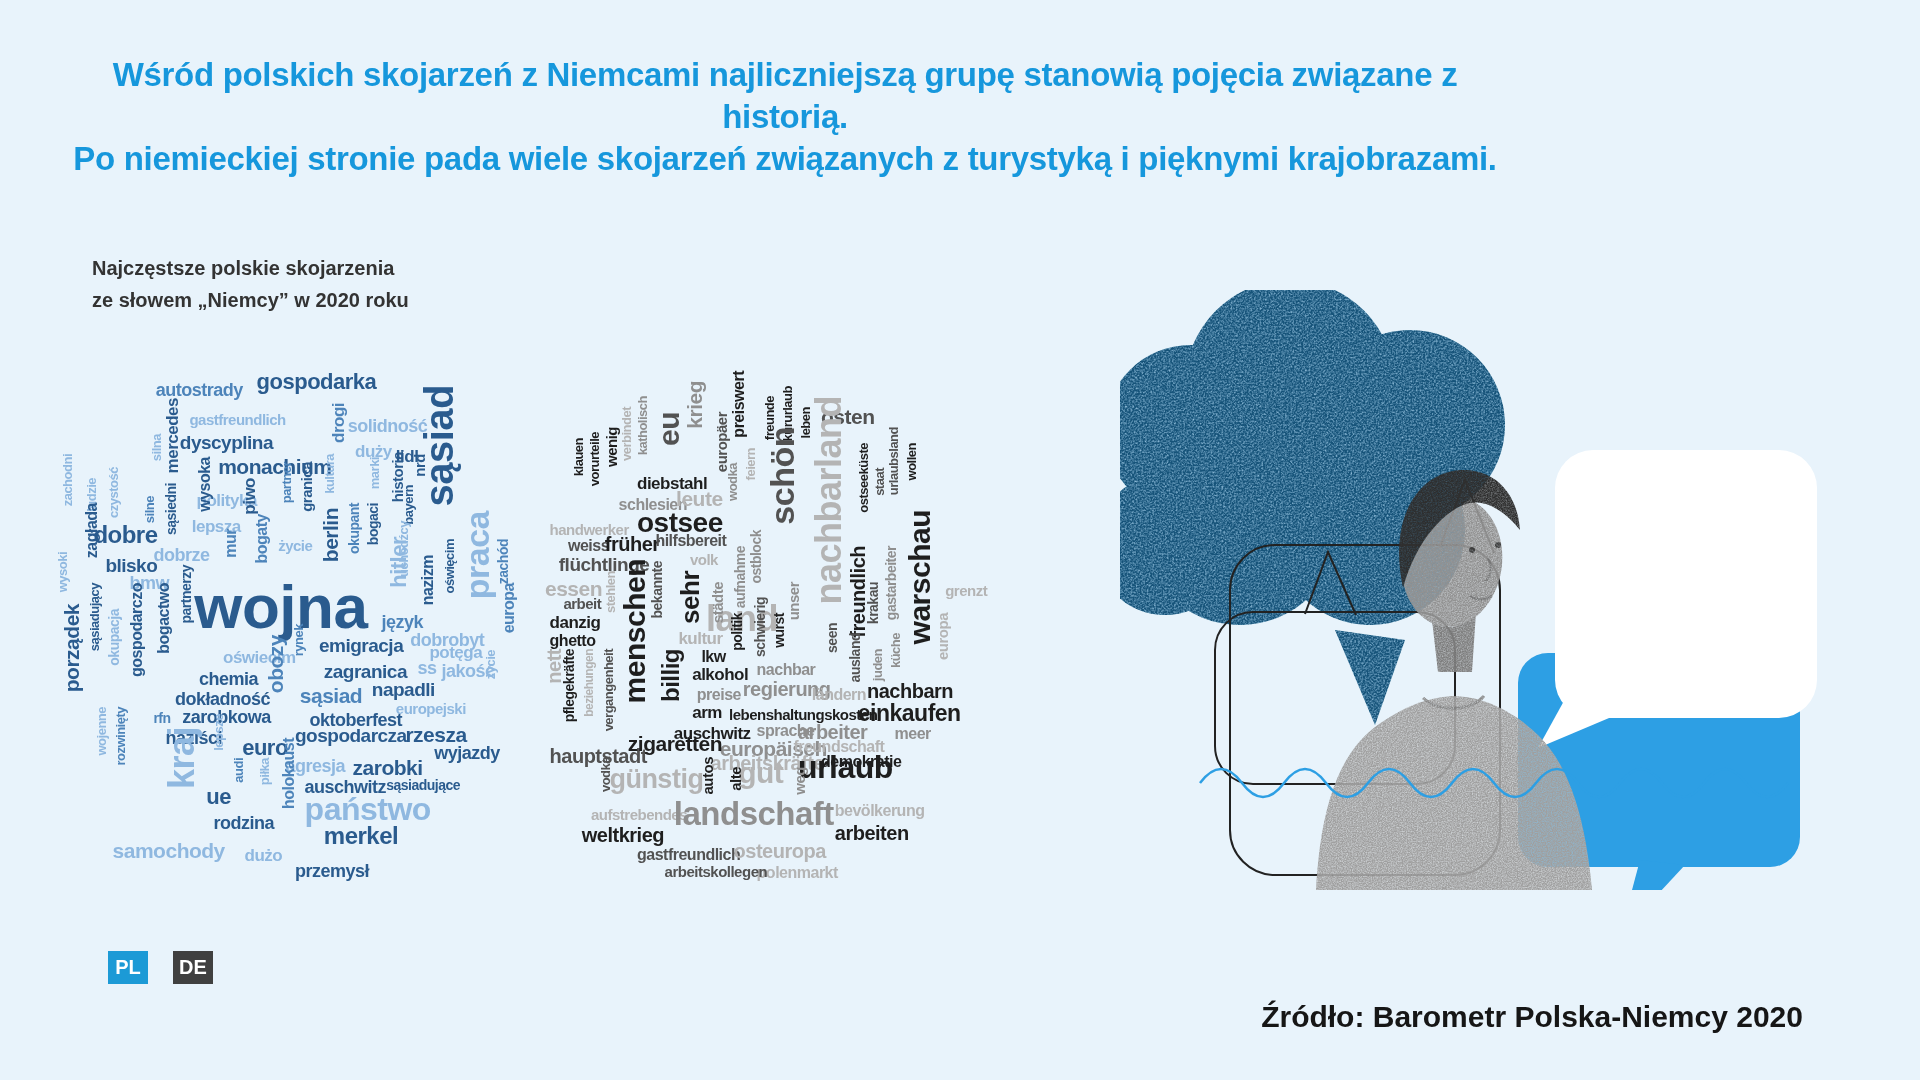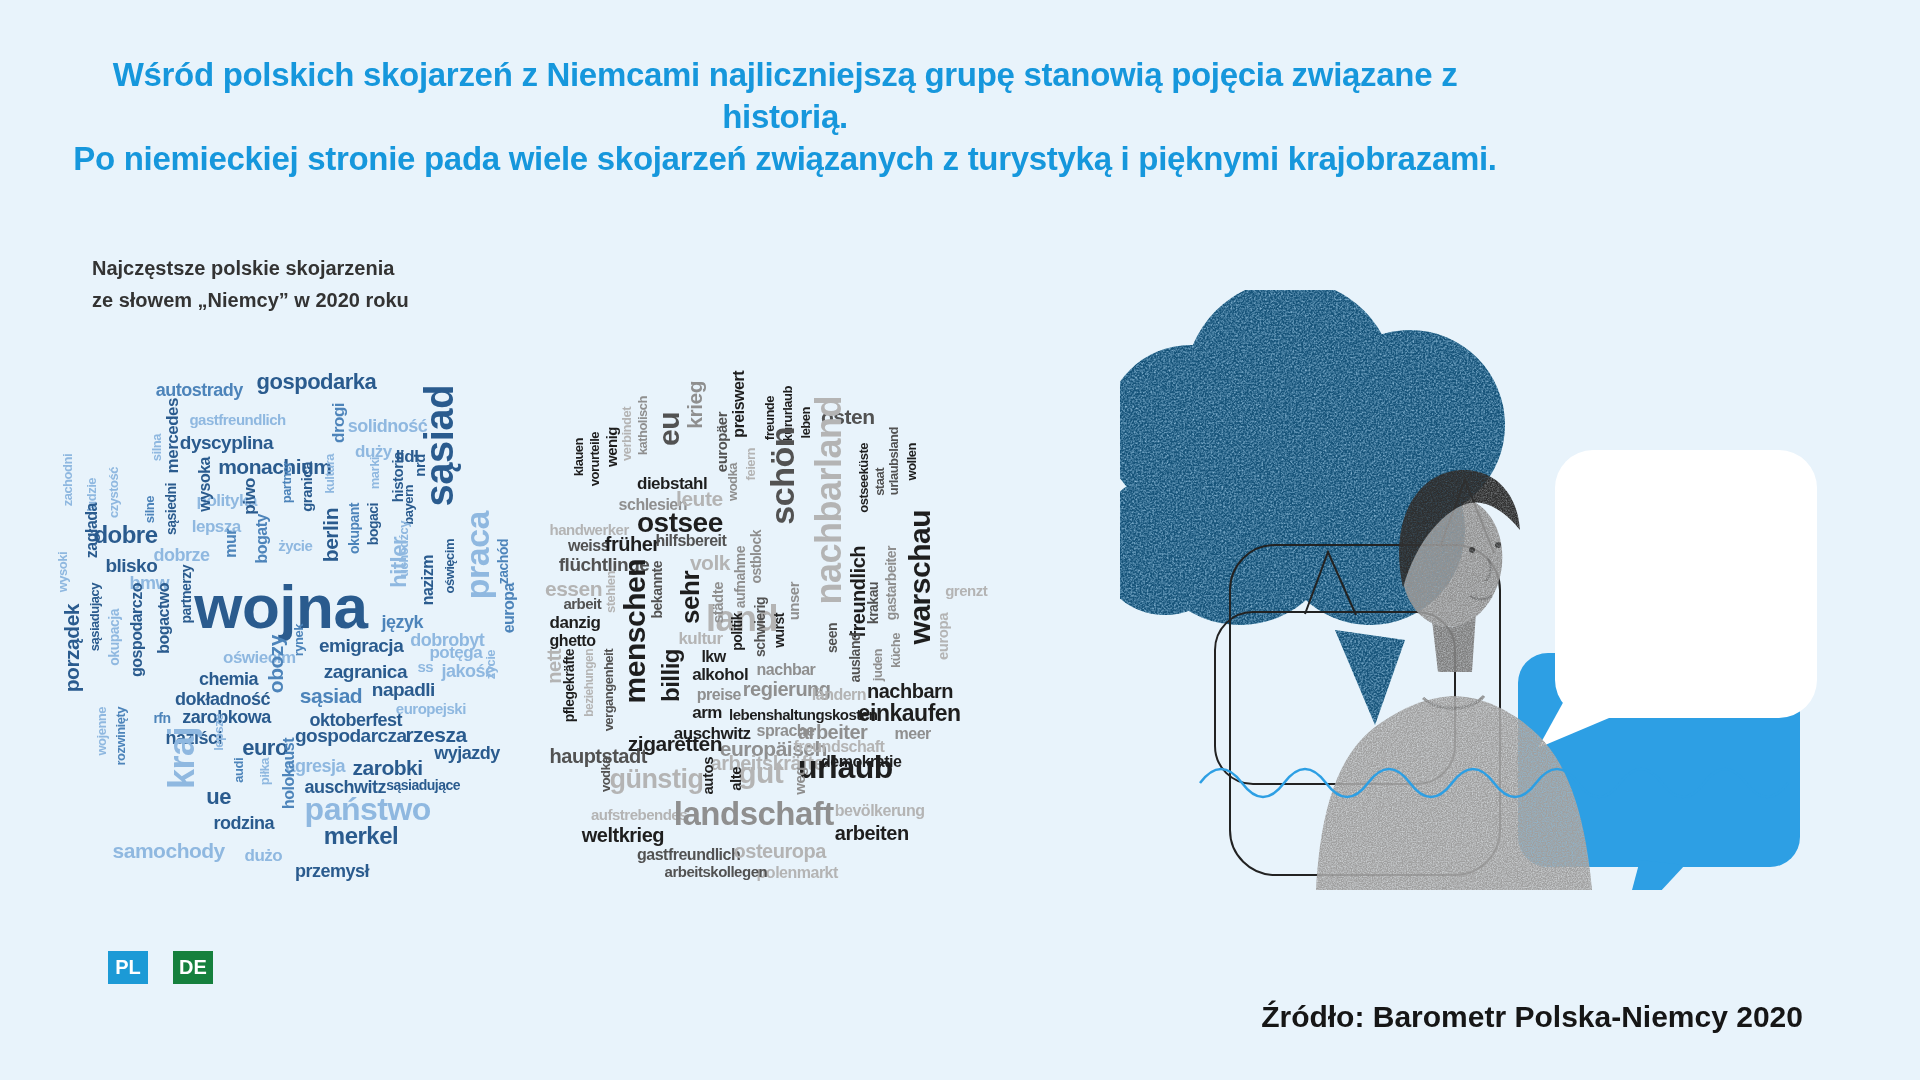--- a/index.html
+++ b/index.html
@@ -52,21 +52,21 @@
       <span class="wc-word" style="left: 15.5%; top: 39.5%; font-size: 18px; color: rgb(143, 184, 224);">bmw</span>
       <span class="wc-word" style="left: 29.5%; top: 23.5%; font-size: 17px; color: rgb(143, 184, 224);">polityka</span>
       <span class="wc-word" style="left: 28.5%; top: 28.5%; font-size: 17px; color: rgb(143, 184, 224);">lepsza</span>
       <span class="wc-word" style="left: 46.5%; top: 32.5%; font-size: 15px; color: rgb(143, 184, 224);">życie</span>
       <span class="wc-word" style="left: 29%; top: 40%; font-size: 62px; color: rgb(42, 91, 142);">wojna</span>
       <span class="wc-word" style="left: 68%; top: 47%; font-size: 18px; color: rgb(77, 132, 186);">język</span>
       <span class="wc-word" style="left: 78%; top: 53%; font-size: 17px; color: rgb(143, 184, 224);">potęga</span>
       <span class="wc-word" style="left: 55%; top: 51.5%; font-size: 19px; color: rgb(42, 91, 142);">emigracja</span>
       <span class="wc-word" style="left: 74%; top: 50.5%; font-size: 18px; color: rgb(143, 184, 224);">dobrobyt</span>
       <span class="wc-word" style="left: 56%; top: 56.5%; font-size: 19px; color: rgb(42, 91, 142);">zagranica</span>
-      <span class="wc-word" style="left: 75.5%; top: 56%; font-size: 15px; color: rgb(143, 184, 224);">ss</span>
+      <span class="wc-word" style="left: 75.5%; top: 56%; font-size: 18px; color: rgb(143, 184, 224);">ss</span>
       <span class="wc-word" style="left: 80.5%; top: 56.5%; font-size: 18px; color: rgb(143, 184, 224);">jakość</span>
       <span class="wc-word" style="left: 66%; top: 60%; font-size: 19px; color: rgb(42, 91, 142);">napadli</span>
       <span class="wc-word" style="left: 51%; top: 61%; font-size: 21px; color: rgb(77, 132, 186);">sąsiad</span>
       <span class="wc-word" style="left: 35%; top: 54%; font-size: 17px; color: rgb(143, 184, 224);">oświecim</span>
       <span class="wc-word" style="left: 30%; top: 58%; font-size: 18px; color: rgb(42, 91, 142);">chemia</span>
       <span class="wc-word" style="left: 25%; top: 62%; font-size: 18px; color: rgb(42, 91, 142);">dokładność</span>
       <span class="wc-word" style="left: 20.5%; top: 66%; font-size: 14px; color: rgb(77, 132, 186);">rfn</span>
       <span class="wc-word" style="left: 26.5%; top: 65.5%; font-size: 18px; color: rgb(42, 91, 142);">zarobkowa</span>
       <span class="wc-word" style="left: 23%; top: 69.5%; font-size: 18px; color: rgb(42, 91, 142);">naziści</span>
       <span class="wc-word" style="left: 53%; top: 66%; font-size: 18px; color: rgb(42, 91, 142);">oktoberfest</span>
@@ -138,21 +138,21 @@
   <div id="cloud-de" class="wordcloud">
       <span class="wc-word" style="left: 60%; top: 7.5%; font-size: 21px; color: rgb(82, 82, 82);">osten</span>
       <span class="wc-word" style="left: 20%; top: 21%; font-size: 17px; color: rgb(30, 30, 30);">diebstahl</span>
       <span class="wc-word" style="left: 16%; top: 25%; font-size: 16px; color: rgb(143, 143, 143);">schlesien</span>
       <span class="wc-word" style="left: 28.5%; top: 23.5%; font-size: 21px; color: rgb(180, 180, 180);">leute</span>
       <span class="wc-word" style="left: 20%; top: 27.5%; font-size: 28px; color: rgb(30, 30, 30);">ostsee</span>
       <span class="wc-word" style="left: 1%; top: 30%; font-size: 15px; color: rgb(180, 180, 180);">handwerker</span>
       <span class="wc-word" style="left: 5%; top: 33%; font-size: 16px; color: rgb(82, 82, 82);">weiss</span>
       <span class="wc-word" style="left: 13%; top: 32.5%; font-size: 20px; color: rgb(30, 30, 30);">früher</span>
       <span class="wc-word" style="left: 24%; top: 32%; font-size: 16px; color: rgb(82, 82, 82);">hilfsbereit</span>
-      <span class="wc-word" style="left: 31.5%; top: 36%; font-size: 21px; color: rgb(180, 180, 180);">volk</span>
+      <span class="wc-word" style="left: 31.5%; top: 36%; font-size: 15px; color: rgb(180, 180, 180);">volk</span>
       <span class="wc-word" style="left: 3%; top: 36.5%; font-size: 19px; color: rgb(82, 82, 82);">flüchtlinge</span>
       <span class="wc-word" style="left: 0%; top: 41%; font-size: 21px; color: rgb(180, 180, 180);">essen</span>
       <span class="wc-word" style="left: 4%; top: 44.5%; font-size: 15px; color: rgb(82, 82, 82);">arbeit</span>
       <span class="wc-word" style="left: 1%; top: 48%; font-size: 17px; color: rgb(30, 30, 30);">danzig</span>
       <span class="wc-word" style="left: 1%; top: 51.5%; font-size: 16px; color: rgb(30, 30, 30);">ghetto</span>
       <span class="wc-word" style="left: 35%; top: 45.5%; font-size: 36px; color: rgb(180, 180, 180);">land</span>
       <span class="wc-word" style="left: 46%; top: 57%; font-size: 16px; color: rgb(143, 143, 143);">nachbar</span>
       <span class="wc-word" style="left: 29%; top: 51%; font-size: 17px; color: rgb(180, 180, 180);">kultur</span>
       <span class="wc-word" style="left: 34%; top: 54.5%; font-size: 16px; color: rgb(30, 30, 30);">lkw</span>
       <span class="wc-word" style="left: 32%; top: 58%; font-size: 17px; color: rgb(30, 30, 30);">alkohol</span>
@@ -288,18 +288,18 @@
       <path d="M 368,268 C 373,278 371,288 364,292" stroke="#b0b0b0" stroke-width="2.5" fill="none"></path>
       <path d="M 350,306 q 11,7 22,0" stroke="#a8a8a8" stroke-width="2.5" fill="none"></path>
       <path d="M 303,408 C 318,422 350,422 364,406" stroke="#c2c2c2" stroke-width="3" fill="none"></path>
     </g>
 
     <path d="M 80,493 q 21,-28 42,0 t 42,0 t 42,0 t 42,0 t 42,0 t 42,0 t 42,0 t 42,0 t 42,0 t 42,0 t 42,0 t 42,0 t 42,0 t 42,0" fill="none" stroke="#2d9fe4" stroke-width="2.5"></path>
   </svg>
 
   <div class="lang-buttons">
     <div class="lang-btn" id="btn-pl" style="background: rgb(28, 154, 214);">PL</div>
-    <div class="lang-btn" id="btn-de" style="background: #15803d;">DE</div>
+    <div class="lang-btn" id="btn-de" style="background: #404040;">DE</div>
   </div>
 
   <div class="source">Źródło: Barometr Polska-Niemcy 2020</div>
 
 </div>
 
 </body></html>

